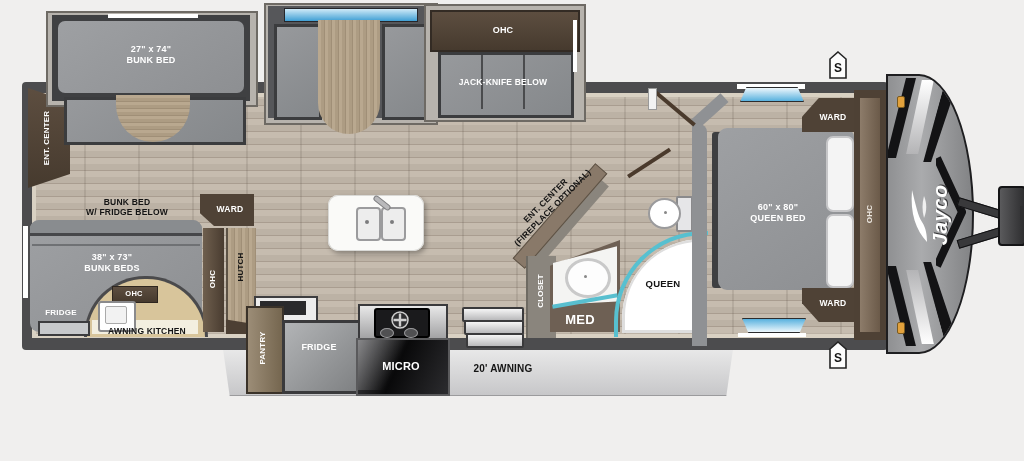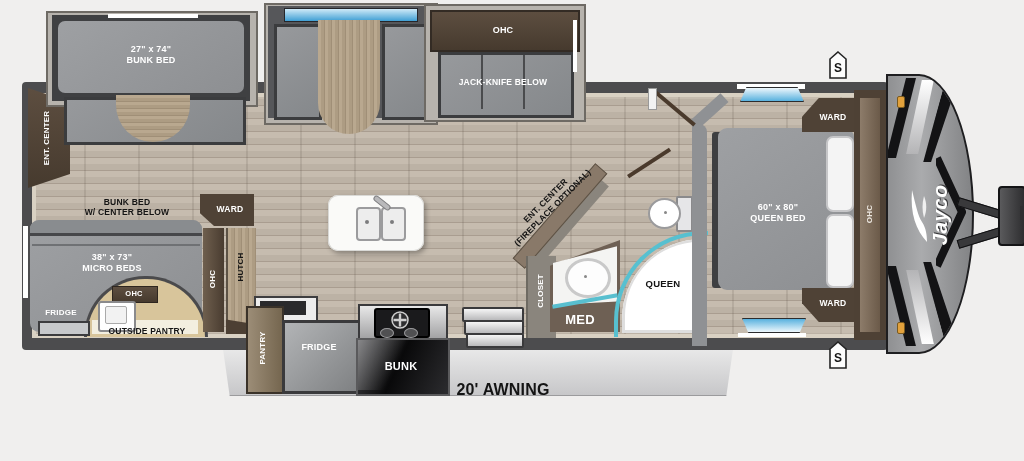--- a/index.html
+++ b/index.html
@@ -21,56 +21,56 @@
   svg{display:block;}
 </style>
 </head>
 <body>
 
 <div id="stage">
 
   <div class="abs" style="left:222px;top:342px;width:510px;height:52px;
               background:linear-gradient(180deg,#ededed,#c7c7c9);border:1px solid #9b9b9d;
               clip-path:polygon(0 0,100% 0,98.5% 100%,1.5% 100%);"></div>
-  <div class="lbl k" style="left:503px;top:390px;font-size:16px">20' AWNING</div>
+  <div class="lbl k" style="left:503px;top:369px;font-size:10px">20' AWNING</div>
 
   <div class="abs" style="left:22px;top:82px;width:866px;height:268px;background:#4c4c4e;border-radius:4px;"></div>
   <div class="abs floor" style="left:32px;top:93px;width:856px;height:245px;
               box-shadow:inset 0 0 0 4px #d9d1c3;"></div>
 
   <div class="abs" style="left:23px;top:226px;width:5px;height:72px;background:#ffffff;"></div>
 
   <div class="abs darkcab" style="left:28px;top:88px;width:42px;height:100px;
               clip-path:polygon(0 0,100% 14%,100% 86%,0 100%);"></div>
   <div class="lbl v w" style="left:47px;top:138px;font-size:8px">ENT. CENTER</div>
 
   <div class="lbl k" style="left:127px;top:207px;font-size:8.5px">
     <span>BUNK BED</span><br>
-    <span>W/ CENTER BELOW</span>
+    <span>W/ FRIDGE BELOW</span>
   </div>
 
   <div class="abs matt" style="left:30px;top:220px;width:172px;height:112px;border-radius:9px;"></div>
   <div class="abs" style="left:30px;top:220px;width:172px;height:13px;background:#898c8f;border-radius:9px 9px 0 0;"></div>
   <div class="abs" style="left:30px;top:233px;width:172px;height:3px;background:#46474a;"></div>
   <div class="abs" style="left:32px;top:244px;width:168px;height:2px;background:#6f7174;"></div>
   <div class="lbl w" style="left:112px;top:263px;font-size:9px">
     <span>38" x 73"</span><br>
-    <span>MICRO BEDS</span>
+    <span>BUNK BEDS</span>
   </div>
 
   <div class="abs" style="left:84px;top:276px;width:118px;height:58px;background:#d8c59b;
               border:3px solid #4a4a4c;border-bottom:none;border-radius:62px 62px 0 0;"></div>
   <div class="abs" style="left:92px;top:320px;width:106px;height:14px;background:#f3efe0;"></div>
   <div class="abs darkcab" style="left:112px;top:286px;width:44px;height:15px;border:1px solid #2e261f;"></div>
   <div class="lbl w" style="left:134px;top:294px;font-size:7.5px">OHC</div>
   <div class="abs" style="left:98px;top:301px;width:34px;height:27px;background:#ffffff;border:2px solid #8a8a8c;border-radius:3px;"></div>
   <div class="abs" style="left:105px;top:306px;width:20px;height:16px;background:#f2f2f2;border:1px solid #aaaaaa;border-radius:2px;"></div>
   <div class="lbl w" style="left:61px;top:313px;font-size:8px">FRIDGE</div>
   <div class="abs" style="left:38px;top:321px;width:48px;height:11px;background:#c7c9cb;border:2px solid #3c3c3e;"></div>
-  <div class="lbl k" style="left:147px;top:331px;font-size:8.5px">OUTSIDE PANTRY</div>
+  <div class="lbl k" style="left:147px;top:331px;font-size:8.5px">AWNING KITCHEN</div>
 
   <div class="abs" style="left:200px;top:194px;width:54px;height:32px;background:#4f4236;
               clip-path:polygon(0 0,100% 0,100% 100%,26% 100%,0 60%);"></div>
   <div class="lbl w" style="left:230px;top:209px;font-size:8.5px">WARD</div>
   <div class="abs" style="left:203px;top:228px;width:21px;height:104px;
               background:linear-gradient(90deg,#6f5f4e,#493c30);"></div>
   <div class="lbl v w" style="left:213px;top:279px;font-size:8px">OHC</div>
   <div class="abs woodv" style="left:226px;top:228px;width:28px;height:104px;border-left:2px solid #5c5245;"></div>
   <div class="abs" style="left:226px;top:316px;width:28px;height:18px;background:#4c3f33;
               clip-path:polygon(0 20%,100% 45%,100% 100%,0 100%);"></div>
@@ -193,21 +193,21 @@
       <circle cx="10" cy="10" r="8" fill="#2e2e30" stroke="#cfcfcf" stroke-width="1.5"></circle>
       <path d="M10 3.5 V16.5 M3.5 10 H16.5" stroke="#cfcfcf" stroke-width="2.4"></path>
     </svg>
   </div>
   <div class="abs" style="left:380px;top:328px;width:12px;height:8px;background:#505052;border:1px solid #9a9a9c;border-radius:50%;"></div>
   <div class="abs" style="left:404px;top:328px;width:12px;height:8px;background:#505052;border:1px solid #9a9a9c;border-radius:50%;"></div>
   <div class="abs" style="left:356px;top:338px;width:90px;height:54px;border:2px solid #5a5a5c;
               background:linear-gradient(115deg,#47474a 0%,#09090a 45%,#2c2c2f 100%);"></div>
   <div class="abs" style="left:358px;top:340px;width:86px;height:50px;
               background:linear-gradient(115deg,rgba(255,255,255,.35),rgba(255,255,255,0) 45%);"></div>
-  <div class="lbl w" style="left:401px;top:366px;font-size:11px">BUNK</div>
+  <div class="lbl w" style="left:401px;top:366px;font-size:11px">MICRO</div>
 
   <div class="abs" style="left:462px;top:307px;width:58px;height:11px;background:linear-gradient(180deg,#f5f5f5,#b9b9bb);border:2px solid #3a3a3c;border-radius:2px;"></div>
   <div class="abs" style="left:464px;top:320px;width:56px;height:11px;background:linear-gradient(180deg,#f5f5f5,#b9b9bb);border:2px solid #3a3a3c;border-radius:2px;"></div>
   <div class="abs" style="left:466px;top:333px;width:54px;height:11px;background:linear-gradient(180deg,#f5f5f5,#b9b9bb);border:2px solid #3a3a3c;border-radius:2px;"></div>
 
   <div class="abs" style="left:886px;top:74px;width:84px;height:276px;overflow:hidden;
               background:linear-gradient(90deg,#8f9092,#aaabad 40%,#828385);
               border:2px solid #1e1e20;border-radius:0 58px 58px 0 / 0 148px 148px 0;">
     <div class="abs" style="left:8px;top:2px;width:10px;height:80px;background:#131315;transform:skewX(-14deg);"></div>
     <div class="abs" style="left:26px;top:4px;width:12px;height:74px;background:linear-gradient(180deg,#ffffff,#b4b4b6);transform:skewX(-12deg);"></div>

